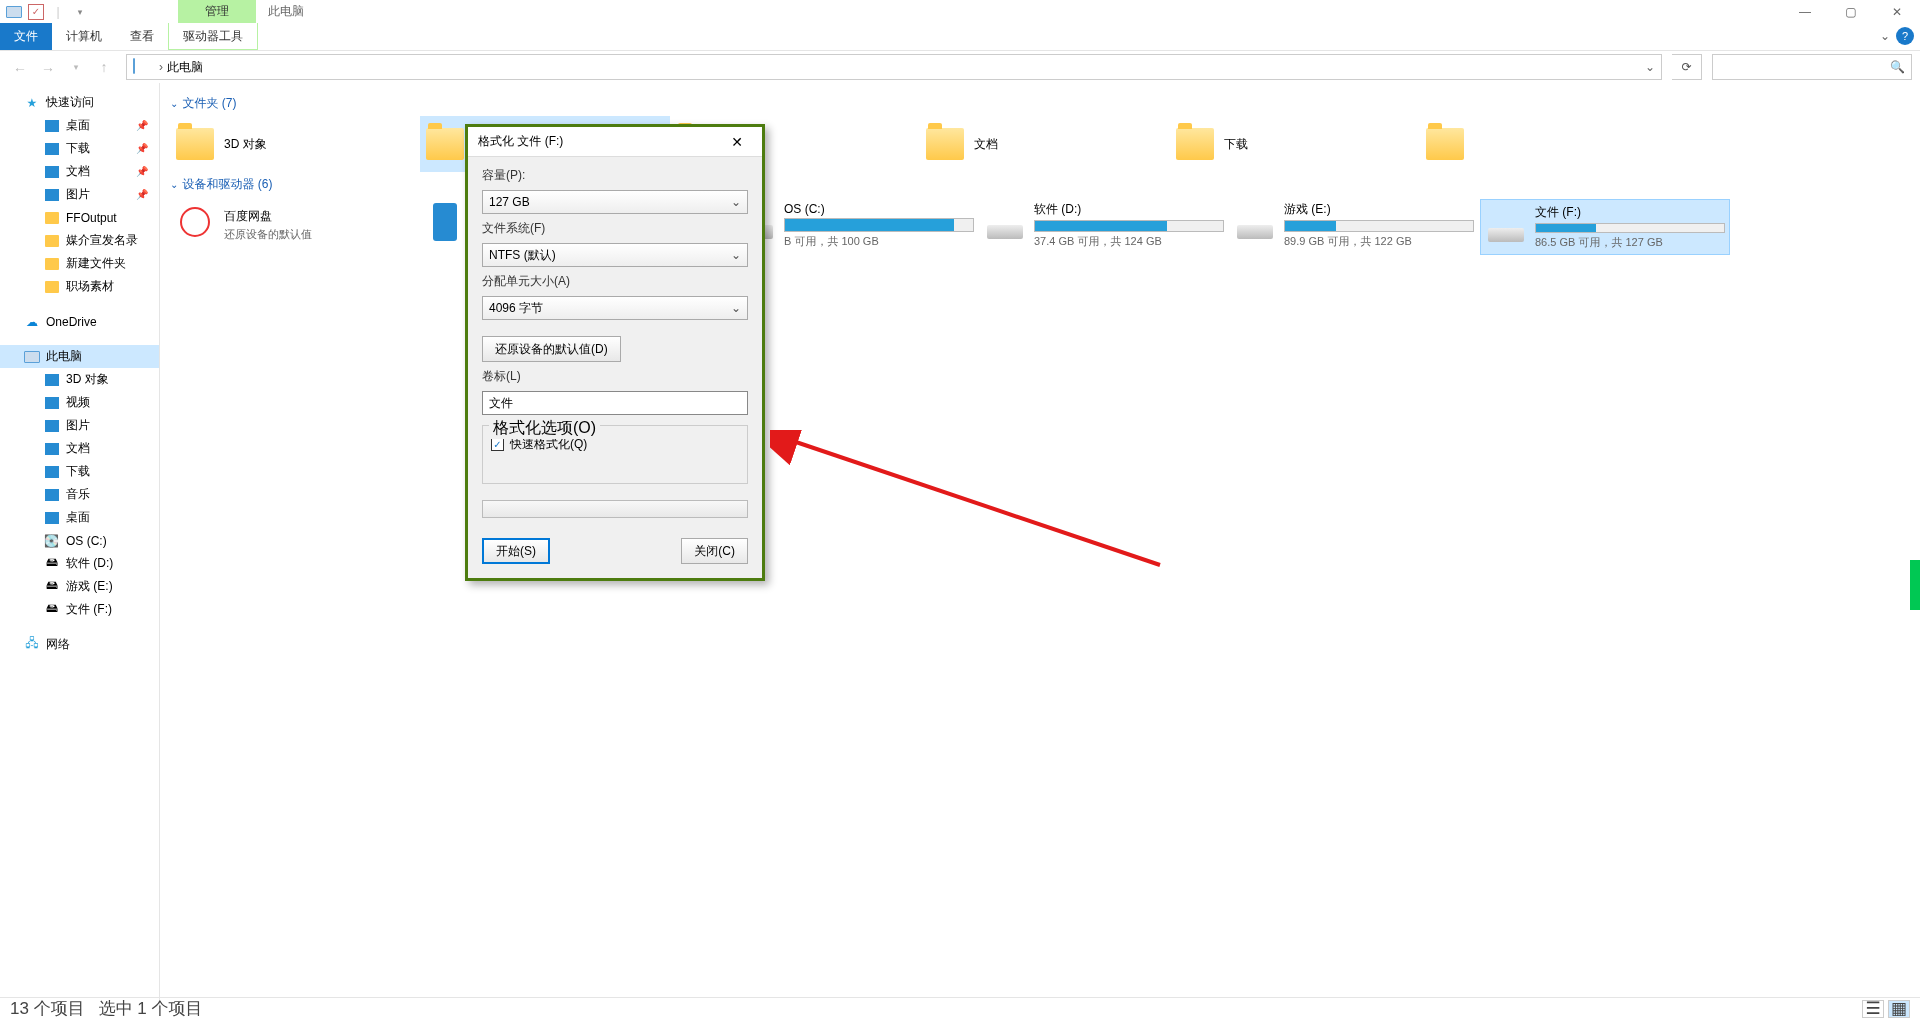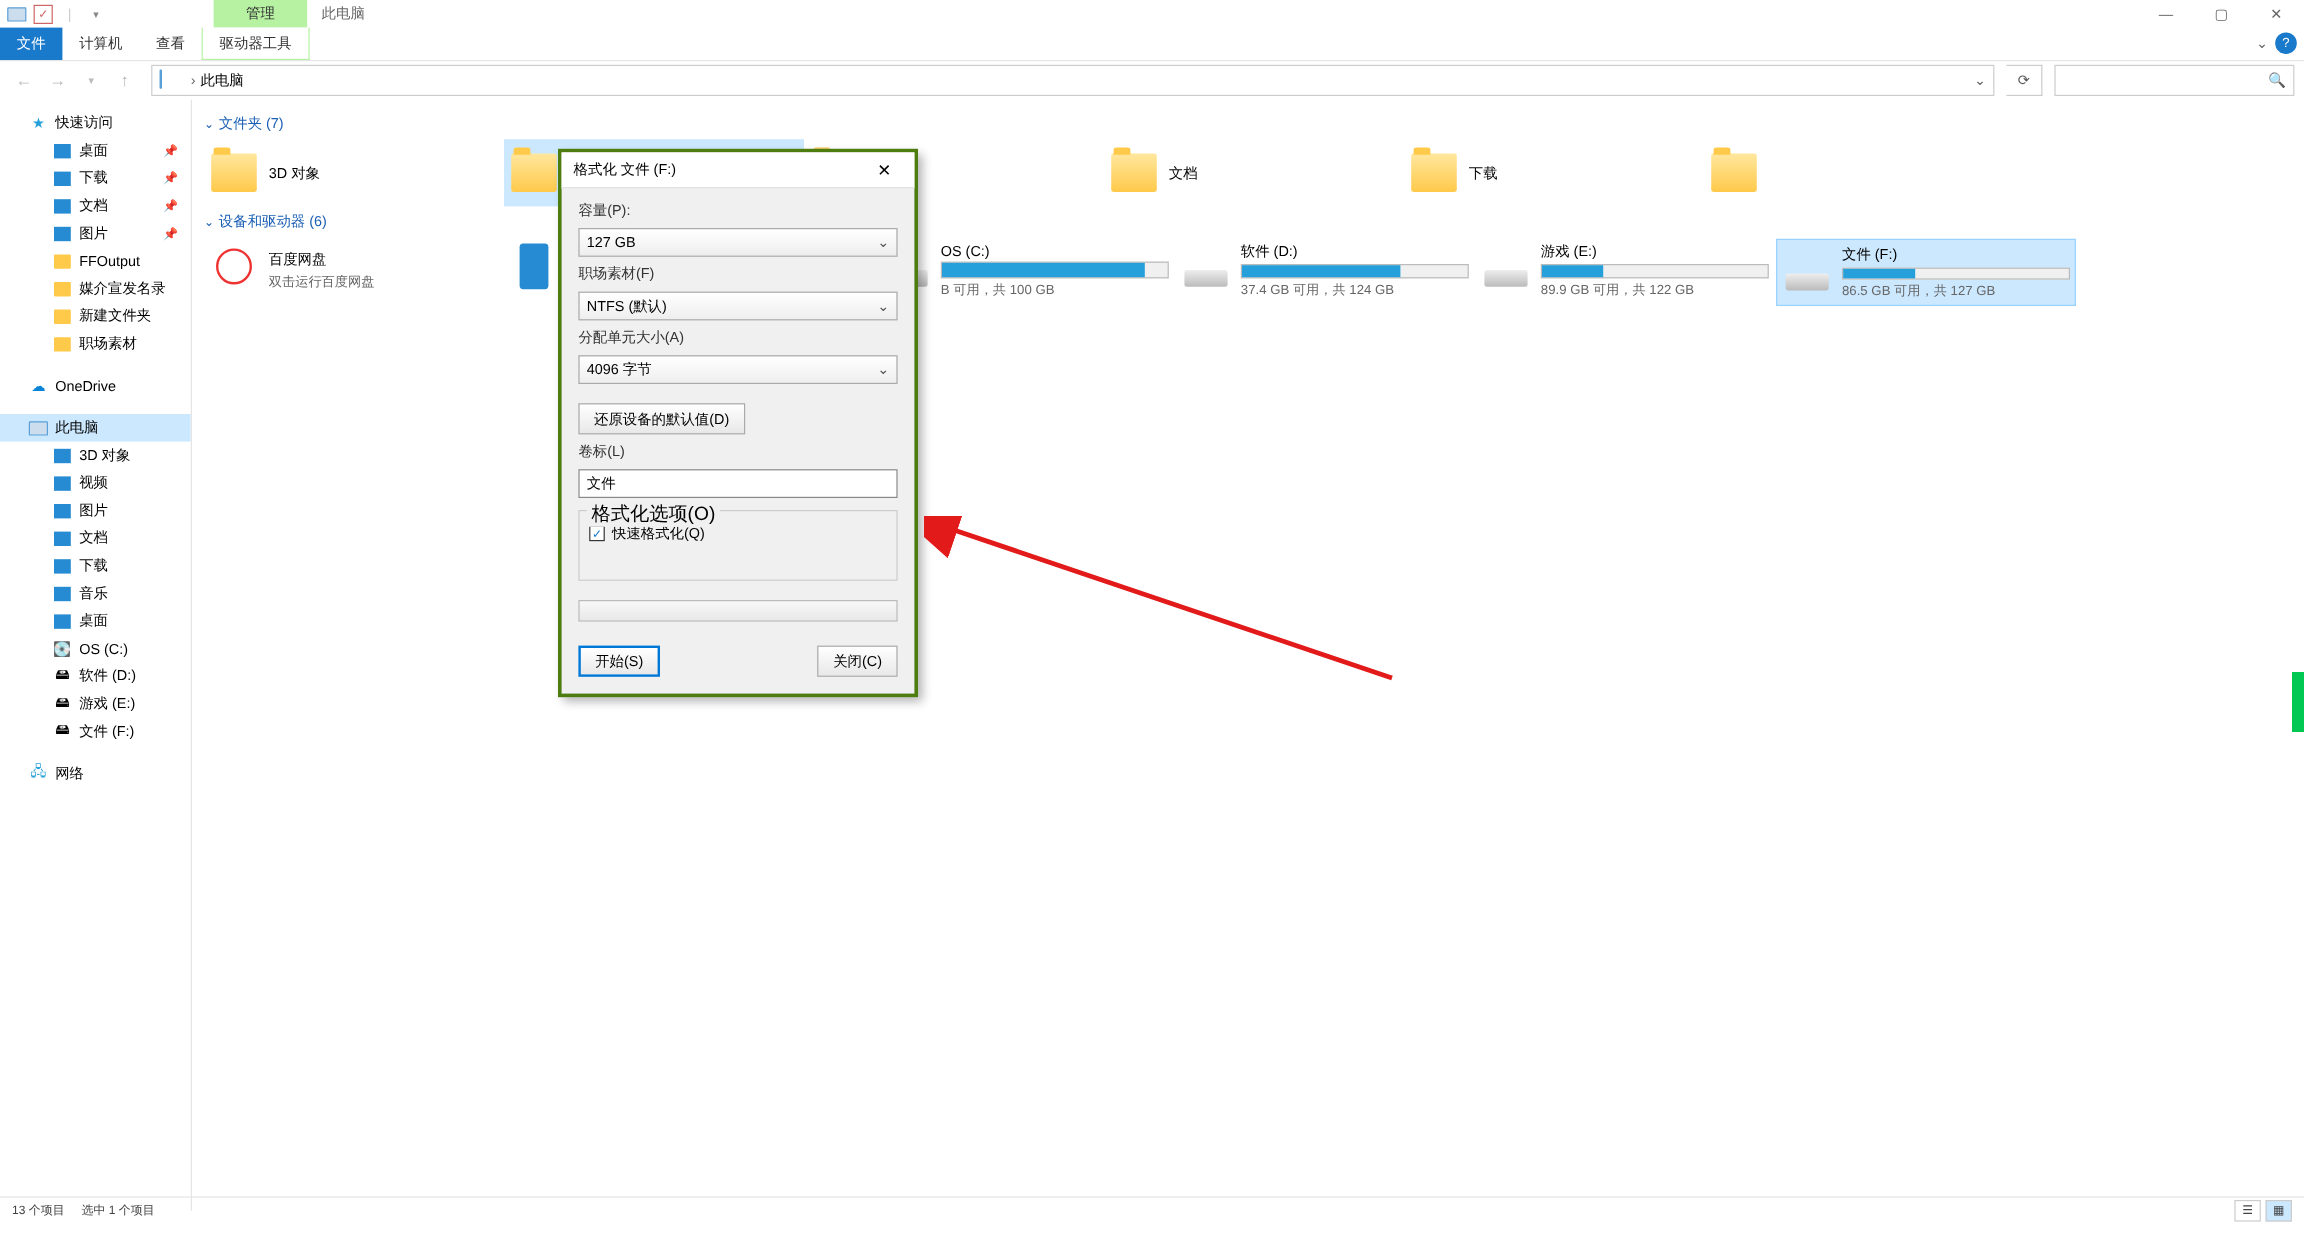--- a/index.html
+++ b/index.html
@@ -55,21 +55,21 @@
 .folder .fic { width: 42px; height: 42px; display: flex; align-items: center; justify-content: center; }
 .drive { width: 250px; height: 56px; display: flex; gap: 8px; padding: 4px; }
 .drive.sel { background: #cce8ff; border: 1px solid #99d1ff; }
 .drive .dic { width: 42px; height: 42px; display: flex; align-items: center; justify-content: center; }
 .drive .dinfo { flex: 1; display: flex; flex-direction: column; justify-content: center; gap: 2px; }
 .pbar { width: 190px; height: 14px; border: 1px solid #bbb; background: #f0f0f0; position: relative; }
 .pbar .fill { position: absolute; left: 0; top: 0; bottom: 0; background: #26a0da; }
 .dstat { color: #666; font-size: 11px; }
 
 
-.statusbar { position: absolute; bottom: 12px; left: 0; right: 0; height: 22px; border-top: 1px solid #e5e5e5; display: flex; align-items: center; padding: 0 10px; gap: 14px; font-size: 10px; color: #444; }
+.statusbar { position: absolute; bottom: 12px; left: 0; right: 0; height: 22px; border-top: 1px solid #e5e5e5; display: flex; align-items: center; padding: 0 10px; gap: 14px; font-size: 17px; color: #444; }
 .statusbar .viewbtns { position: absolute; right: 10px; display: flex; gap: 4px; }
 .statusbar .vb { width: 22px; height: 18px; border: 1px solid #ccc; display: flex; align-items: center; justify-content: center; }
 
 
 .dialog { position: absolute; left: 465px; top: 124px; width: 300px; background: #f0f0f0; border: 3px solid #4d7c0f; box-shadow: 4px 4px 8px rgba(0,0,0,.3); z-index: 100; }
 .dlgtitle { height: 30px; background: #fff; display: flex; align-items: center; padding: 0 10px; border-bottom: 1px solid #ddd; }
 .dlgtitle .x { margin-left: auto; width: 30px; text-align: center; font-size: 14px; }
 .dlgbody { padding: 10px 14px; display: flex; flex-direction: column; gap: 6px; }
 .dlglabel { font-size: 12px; color: #333; }
 .dlgselect { height: 24px; border: 1px solid #aaa; background: linear-gradient(#fff,#eee); display: flex; align-items: center; padding: 0 6px; position: relative; }
@@ -327,21 +327,21 @@
         <span class="caret">⌄</span>
         <span>设备和驱动器 (6)</span>
       </div>
     <div class="drives">
       <div class="drive">
         <span class="dic">
             <span style="width:30px;height:30px;border-radius:50%;background:#fff;border:2px solid #e33;display:inline-block"></span>
           </span>
         <div class="dinfo">
             <span>百度网盘</span>
-            <span class="dstat">双击运行百度网盘</span>
+            <span class="dstat">还原设备的默认值</span>
           </div>
       </div>
       <div class="drive">
         <span class="dic">
             <span style="width:24px;height:38px;background:#268bd2;border-radius:3px;display:inline-block"></span>
           </span>
         <div class="dinfo"></div>
       </div>
       <div class="drive" style="margin-left:60px">
         <span class="dic">
@@ -401,21 +401,21 @@
     <span>格式化 文件 (F:)</span>
     <span class="x">✕</span>
   </div>
   <div class="dlgbody">
     <span class="dlglabel">容量(P):</span>
     <div class="dlgselect">
         <span>127 GB</span>
         <span class="dd">⌄</span>
       </div>
 
-    <span class="dlglabel">职场素材(F)</span>
+    <span class="dlglabel">文件系统(F)</span>
     <div class="dlgselect">
         <span>NTFS (默认)</span>
         <span class="dd">⌄</span>
       </div>
 
     <span class="dlglabel">分配单元大小(A)</span>
     <div class="dlgselect">
         <span>4096 字节</span>
         <span class="dd">⌄</span>
       </div>

